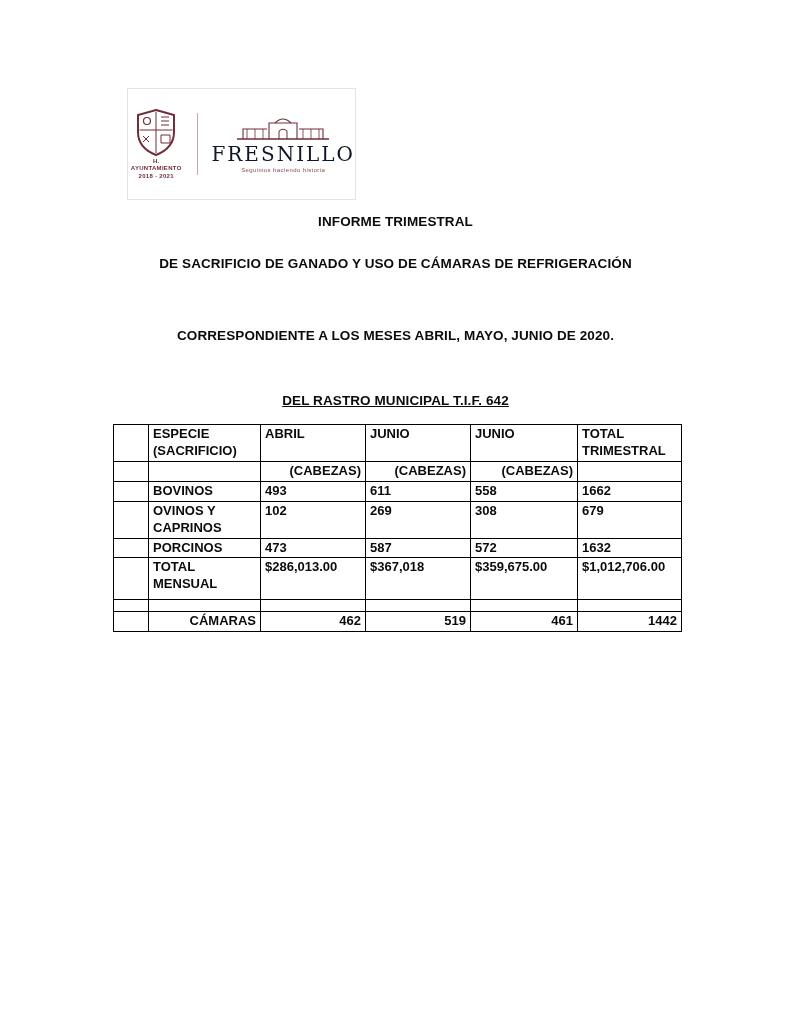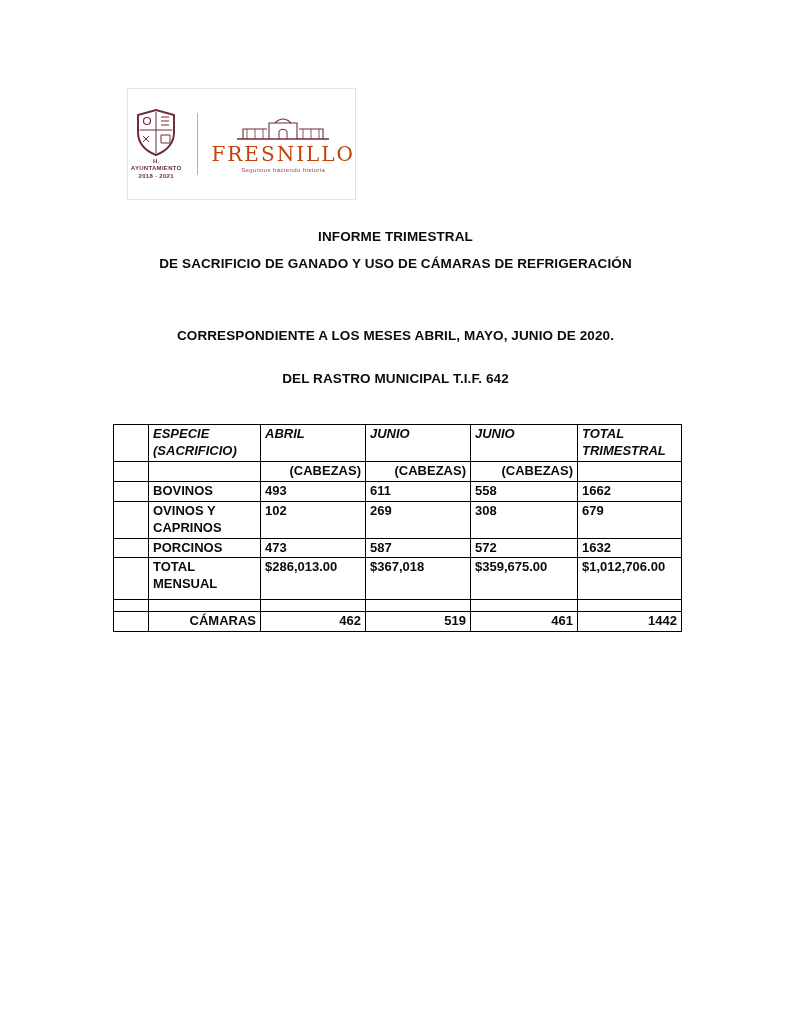--- a/index.html
+++ b/index.html
@@ -10,44 +10,44 @@
   
   .logo-box {
     position:absolute; left:127px; top:88px; width:229px; height:112px;
     border:1px solid #e4e4e4; background:#fff;
     display:flex; align-items:center; justify-content:center; gap:13px;
   }
   .crest { display:flex; flex-direction:column; align-items:center; width:58px; }
   .crest-caption { font-size:6px; font-weight:700; color:#6e2d38; text-align:center; line-height:1.25; letter-spacing:.3px; }
   .logo-divider { width:1px; height:62px; background:#c9a6ab; }
   .brand { display:flex; flex-direction:column; align-items:center; }
-  .wordmark { font-family:"DejaVu Serif", serif; font-size:20px; color:#c2410c; letter-spacing:2px; margin-top:1px; }
+  .wordmark { font-family:"DejaVu Serif", serif; font-size:20px; color:#0f172a; letter-spacing:2px; margin-top:1px; }
   .tagline { font-size:6px; color:#8a4a50; letter-spacing:.4px; margin-top:1px; white-space:nowrap; }
 
   
   .doc-title {
     position:absolute; left:0; width:791px; text-align:center;
     font-size:13.5px; font-weight:700; color:#0b0b0b; letter-spacing:.1px;
   }
-  .t1 { top:229px; }
+  .t1 { top:214px; }
   .t2 { top:256px; }
   .t3 { top:328px; }
-  .t4 { top:371px; }
+  .t4 { top:393px;text-decoration:underline; }
 
   
   .report-table {
     position:absolute; left:113px; top:424px; width:568px;
     border-collapse:collapse; table-layout:fixed; background:#fff;
   }
   .report-table td {
     border:1.4px solid #000; padding:1px 4px;
     font-size:13px; font-weight:700; color:#0b0b0b;
     vertical-align:top; line-height:1.3; overflow:hidden;
   }
-  tr.r-head  td { height:37px;font-style:italic; }
+  tr.r-head  td { height:37px; }
   tr.r-sub   td { height:17px;text-align:right; }
   tr.r-bov   td { height:18px;margin-left:41px; }
   tr.r-ovi   td { height:34px; }
   tr.r-por   td { height:18px; }
   tr.r-tot   td { height:42px; }
   tr.r-gap   td { height:12px; padding-top:0; padding-bottom:0; }
   tr.r-cam   td { height:19px;text-align:right; }
 </style>
 </head>
 <body>

